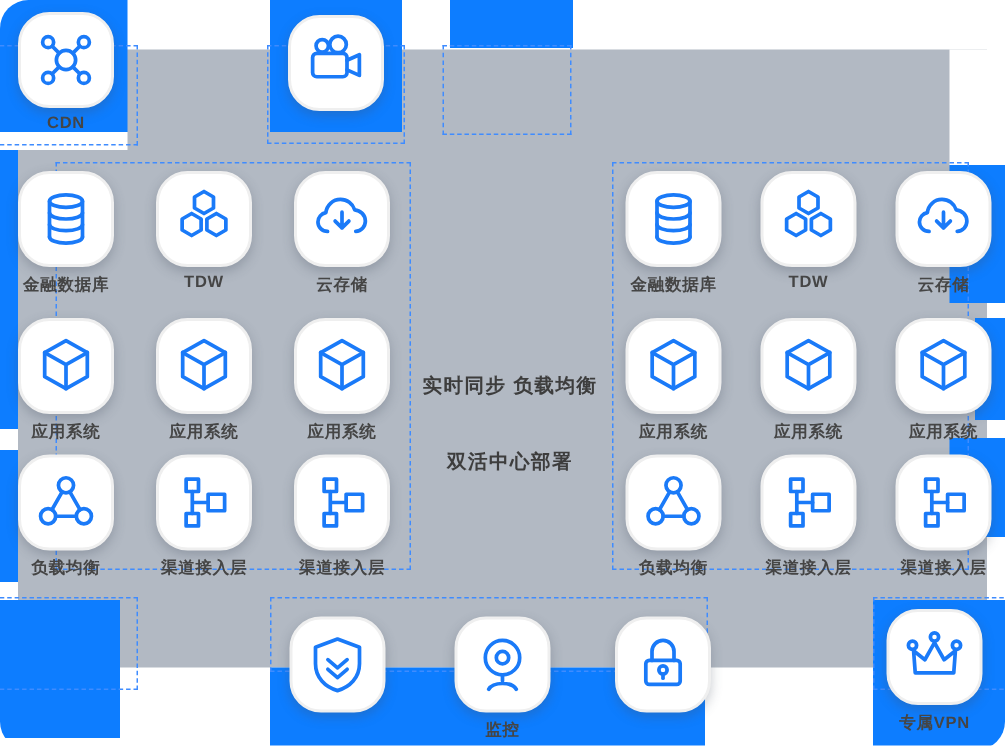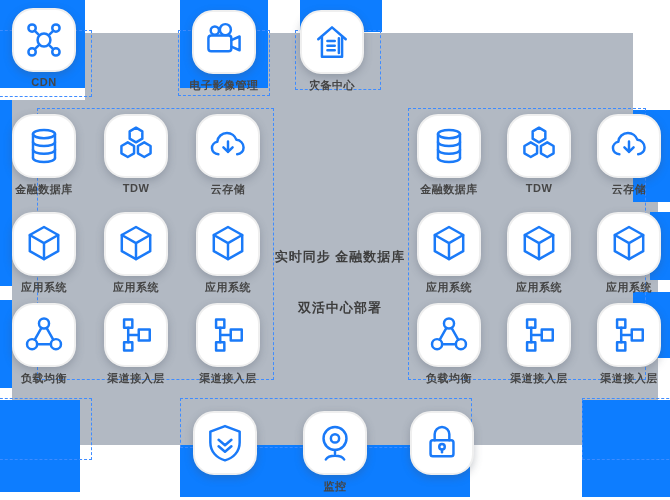--- a/index.html
+++ b/index.html
@@ -1,17 +1,17 @@
 <!DOCTYPE html>
 <html><head>
 <meta charset="utf-8">
 <style>
   html,body{margin:0;padding:0;background:#fff;}
   .canvas{position:relative;width:670px;height:500px;background:#ffffff;overflow:hidden;
-          font-family:"Liberation Sans",sans-serif;}
+          font-family:"Liberation Sans",sans-serif;border-radius:19px;}
   .rect{position:absolute;}
   .gray-panel{background:#b2b9c3;}
   .blue-block{background:#0d7dff;}
   .white-patch{background:#ffffff;}
   .dashed-box{position:absolute;border:1px dashed #3f8cff;}
   .node{position:absolute;width:64px;height:92px;}
   .icon-box{width:64px;height:64px;background:#ffffff;border:2px solid #efefef;border-radius:21px;
             box-sizing:border-box;display:flex;align-items:center;justify-content:center;
             box-shadow:0 3px 8px rgba(70,80,95,.30);}
   .icon-box svg{width:44px;height:44px;stroke:#1a7af8;fill:none;stroke-width:2.7;
@@ -142,29 +142,20 @@
         </svg>
       </div>
     <div class="node-label">CDN</div>
   </div>
   <div class="node" style="left:192px;top:10px">
     <div class="icon-box">
         <svg>
           <use href="#sym-camera"></use>
         </svg>
       </div>
-    <div class="node-label">电子影像管理</div>
-  </div>
-  <div class="node" style="left:300px;top:10px">
-    <div class="icon-box">
-        <svg>
-          <use href="#sym-house"></use>
-        </svg>
-      </div>
-    <div class="node-label">灾备中心</div>
   </div>
 
   <div class="node" style="left:12px;top:114px">
     <div class="icon-box">
         <svg>
           <use href="#sym-db"></use>
         </svg>
       </div>
     <div class="node-label">金融数据库</div>
   </div>
@@ -299,21 +290,21 @@
   </div>
   <div class="node" style="left:597px;top:303px">
     <div class="icon-box">
         <svg>
           <use href="#sym-tree"></use>
         </svg>
       </div>
     <div class="node-label">渠道接入层</div>
   </div>
 
-  <div class="center-text" style="left:255px;top:248px">实时同步 金融数据库</div>
+  <div class="center-text" style="left:255px;top:248px">实时同步 负载均衡</div>
   <div class="center-text" style="left:255px;top:299px">双活中心部署</div>
 
   <div class="node" style="left:193px;top:411px">
     <div class="icon-box">
         <svg>
           <use href="#sym-shield"></use>
         </svg>
       </div>
   </div>
   <div class="node" style="left:303px;top:411px">
@@ -324,14 +315,22 @@
       </div>
     <div class="node-label">监控</div>
   </div>
   <div class="node" style="left:410px;top:411px">
     <div class="icon-box">
         <svg>
           <use href="#sym-lock"></use>
         </svg>
       </div>
   </div>
+  <div class="node" style="left:591px;top:406px">
+    <div class="icon-box">
+        <svg>
+          <use href="#sym-crown"></use>
+        </svg>
+      </div>
+    <div class="node-label">专属VPN</div>
+  </div>
 
 </div>
 
 </body></html>

